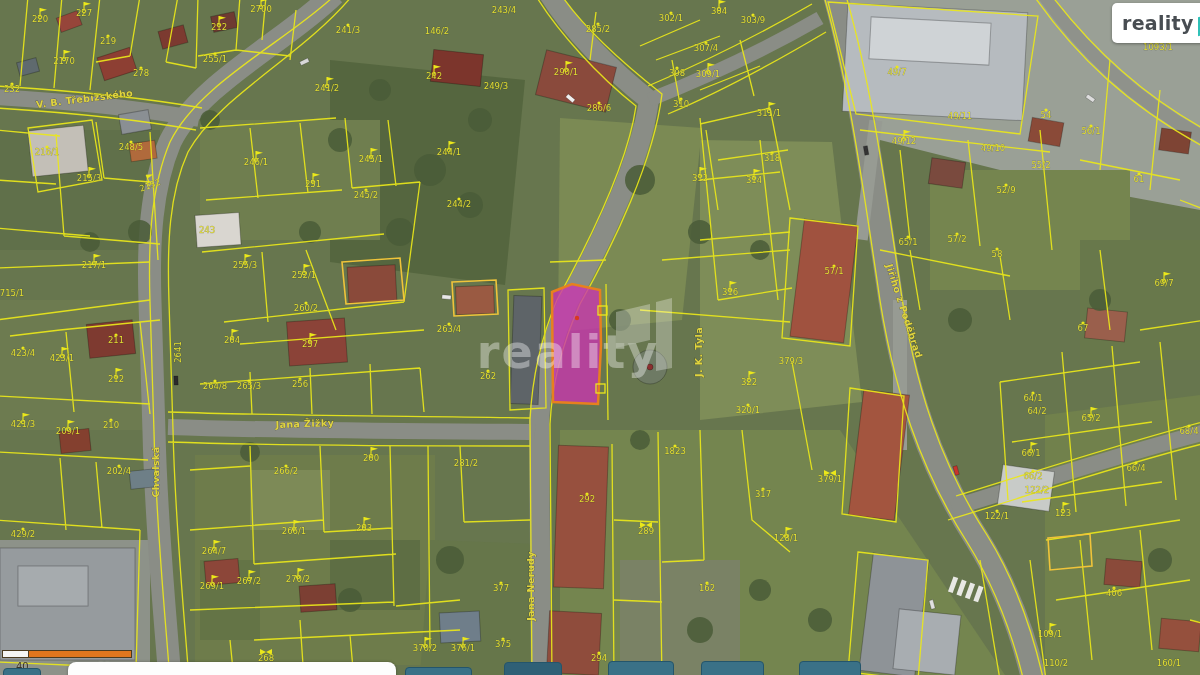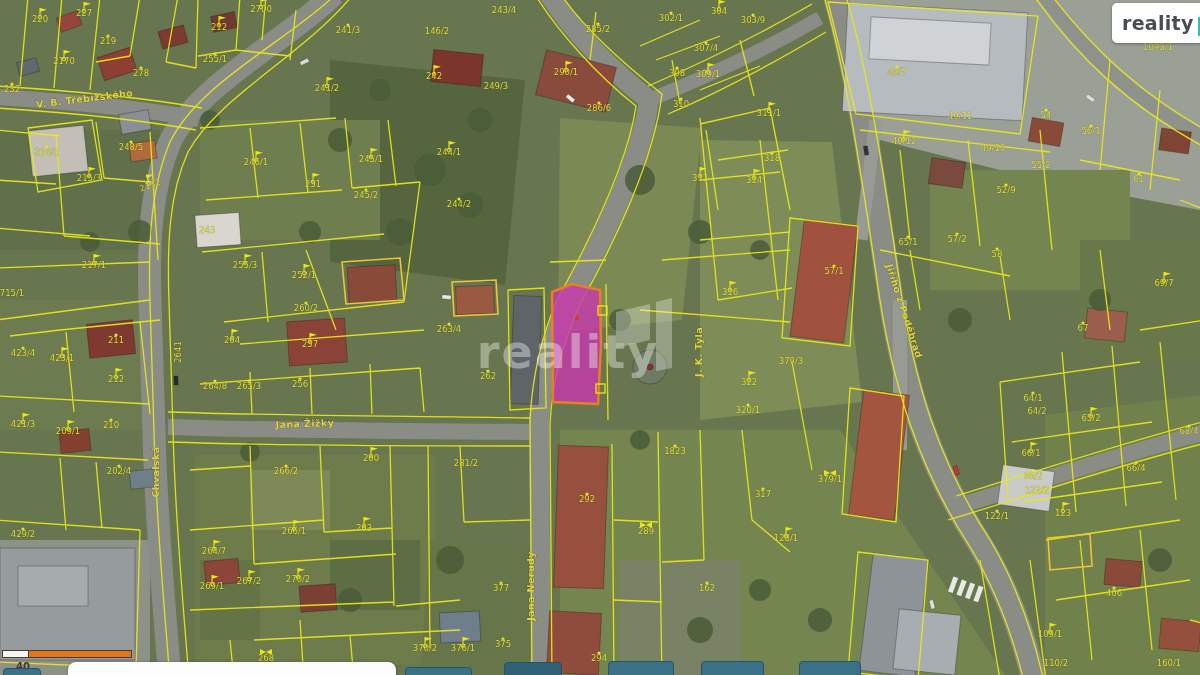--- a/index.html
+++ b/index.html
@@ -11,21 +11,21 @@
         box-shadow:0 1px 3px rgba(0,0,0,.35);}
   .logo-text{font-weight:bold;font-size:19px;color:#484d52;letter-spacing:.3px;}
   .logo-mark{display:flex;align-items:flex-end;gap:2px;height:30px;}
   .logo-mark i{display:block;background:#2fc1b8;}
   .logo-mark .m1{width:9px;height:19px;transform:skewY(-16deg) translateY(-3px);}
   
   .scalebar{position:absolute;left:2px;top:650px;width:140px;height:25px;}
   .scalebar .seg{position:absolute;top:0;height:8px;border:1px solid #4a3a20;box-sizing:border-box;}
   .scalebar .white{left:0;width:27px;background:#f5f5f5;}
   .scalebar .orange{left:26px;width:104px;background:#e0761e;}
-  .scalebar .lab{position:absolute;top:11px;font-size:10px;font-weight:bold;color:#3c3428;text-shadow:0 0 2px rgba(230,230,210,.5);}
+  .scalebar .lab{position:absolute;top:11px;font-size:10px;font-weight:normal;color:#3c3428;text-shadow:0 0 2px rgba(230,230,210,.5);}
   .scalebar .l1{left:14px;}
   .scalebar .l2{left:96px;}
   
   .bbtn{position:absolute;background:#3a7187;border:1px solid #24556b;border-radius:4px 4px 0 0;}
   .bsearch{position:absolute;background:#fdfdfd;border-radius:8px 8px 0 0;box-shadow:0 0 3px rgba(0,0,0,.3);}
 </style>
 </head>
 <body>
 
 <div class="stage">

